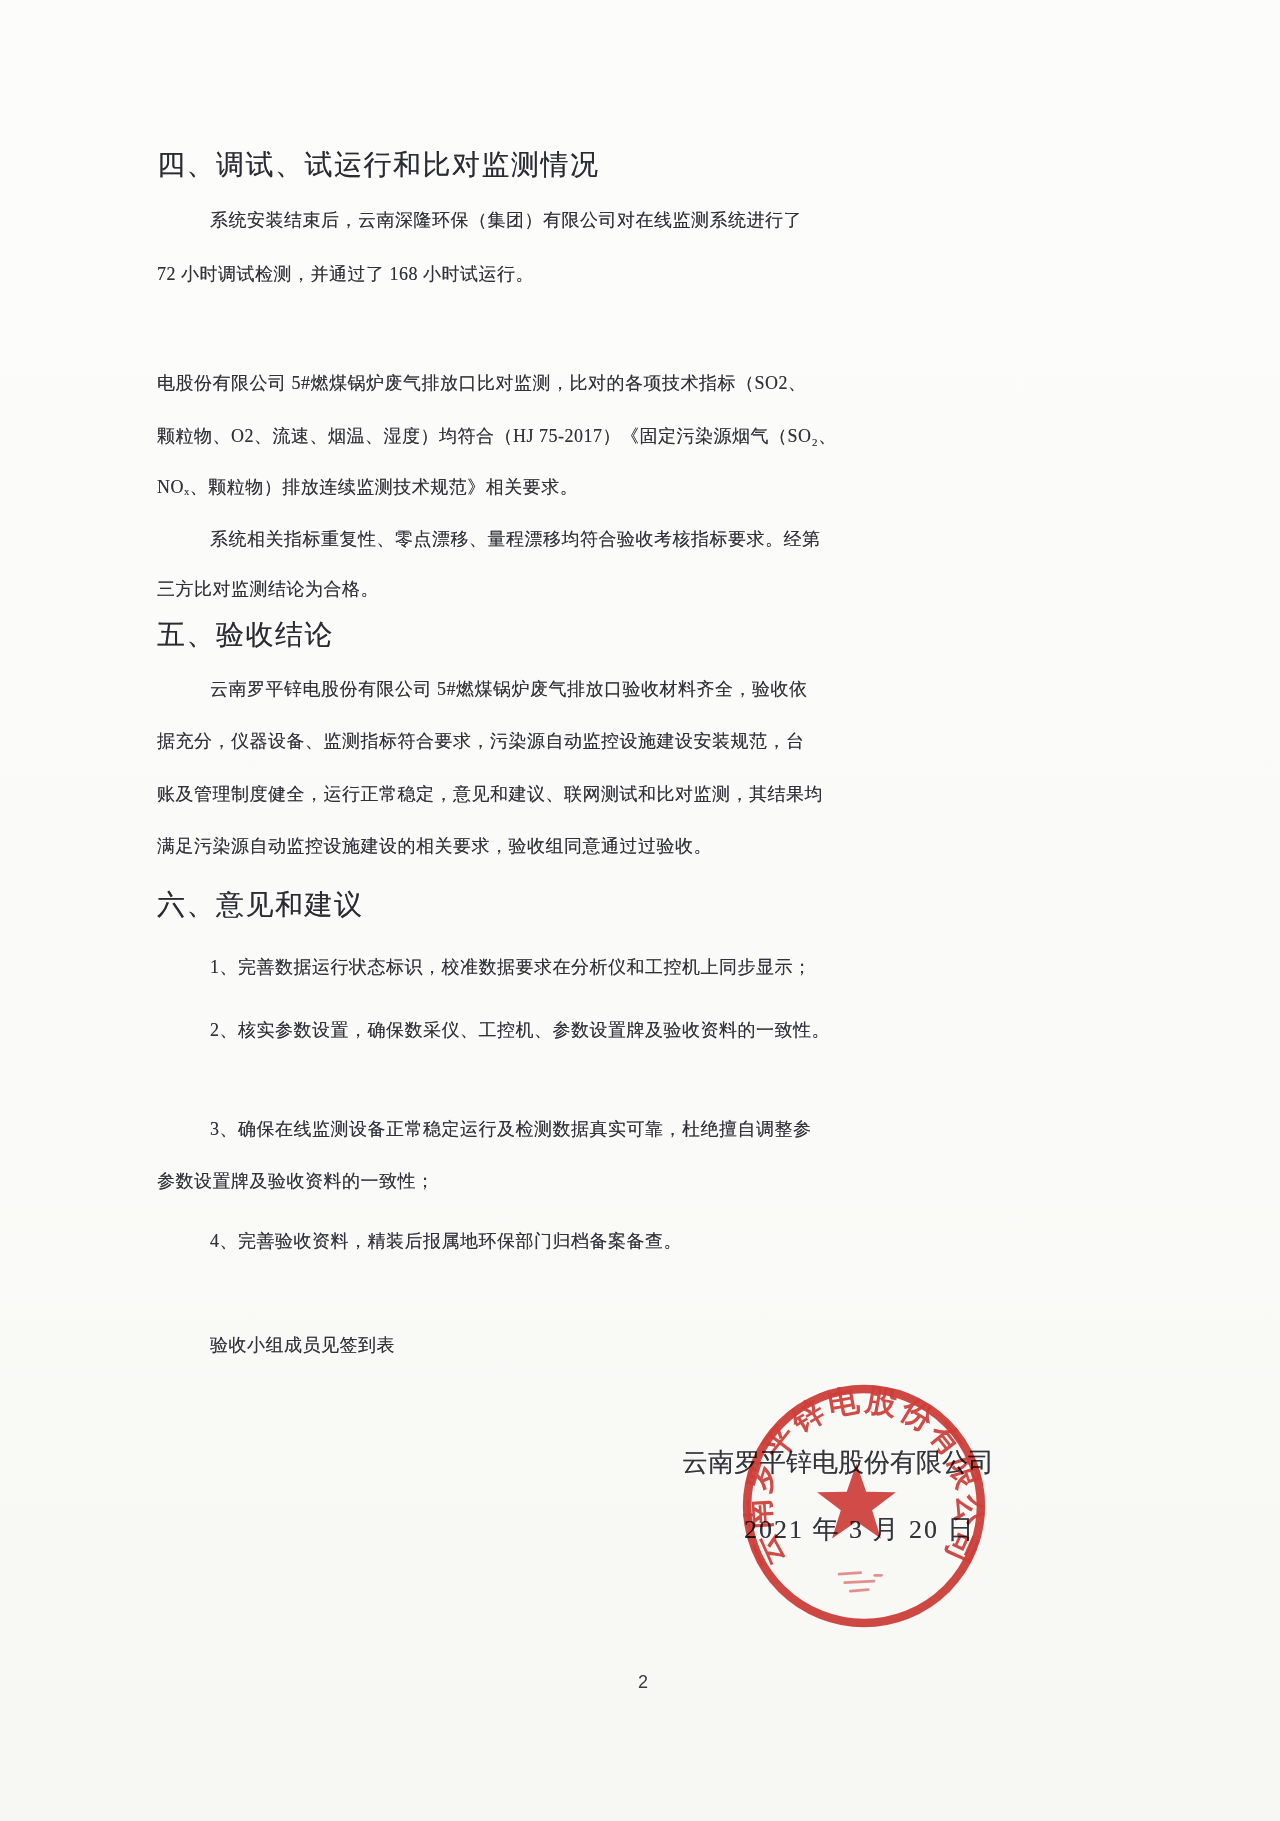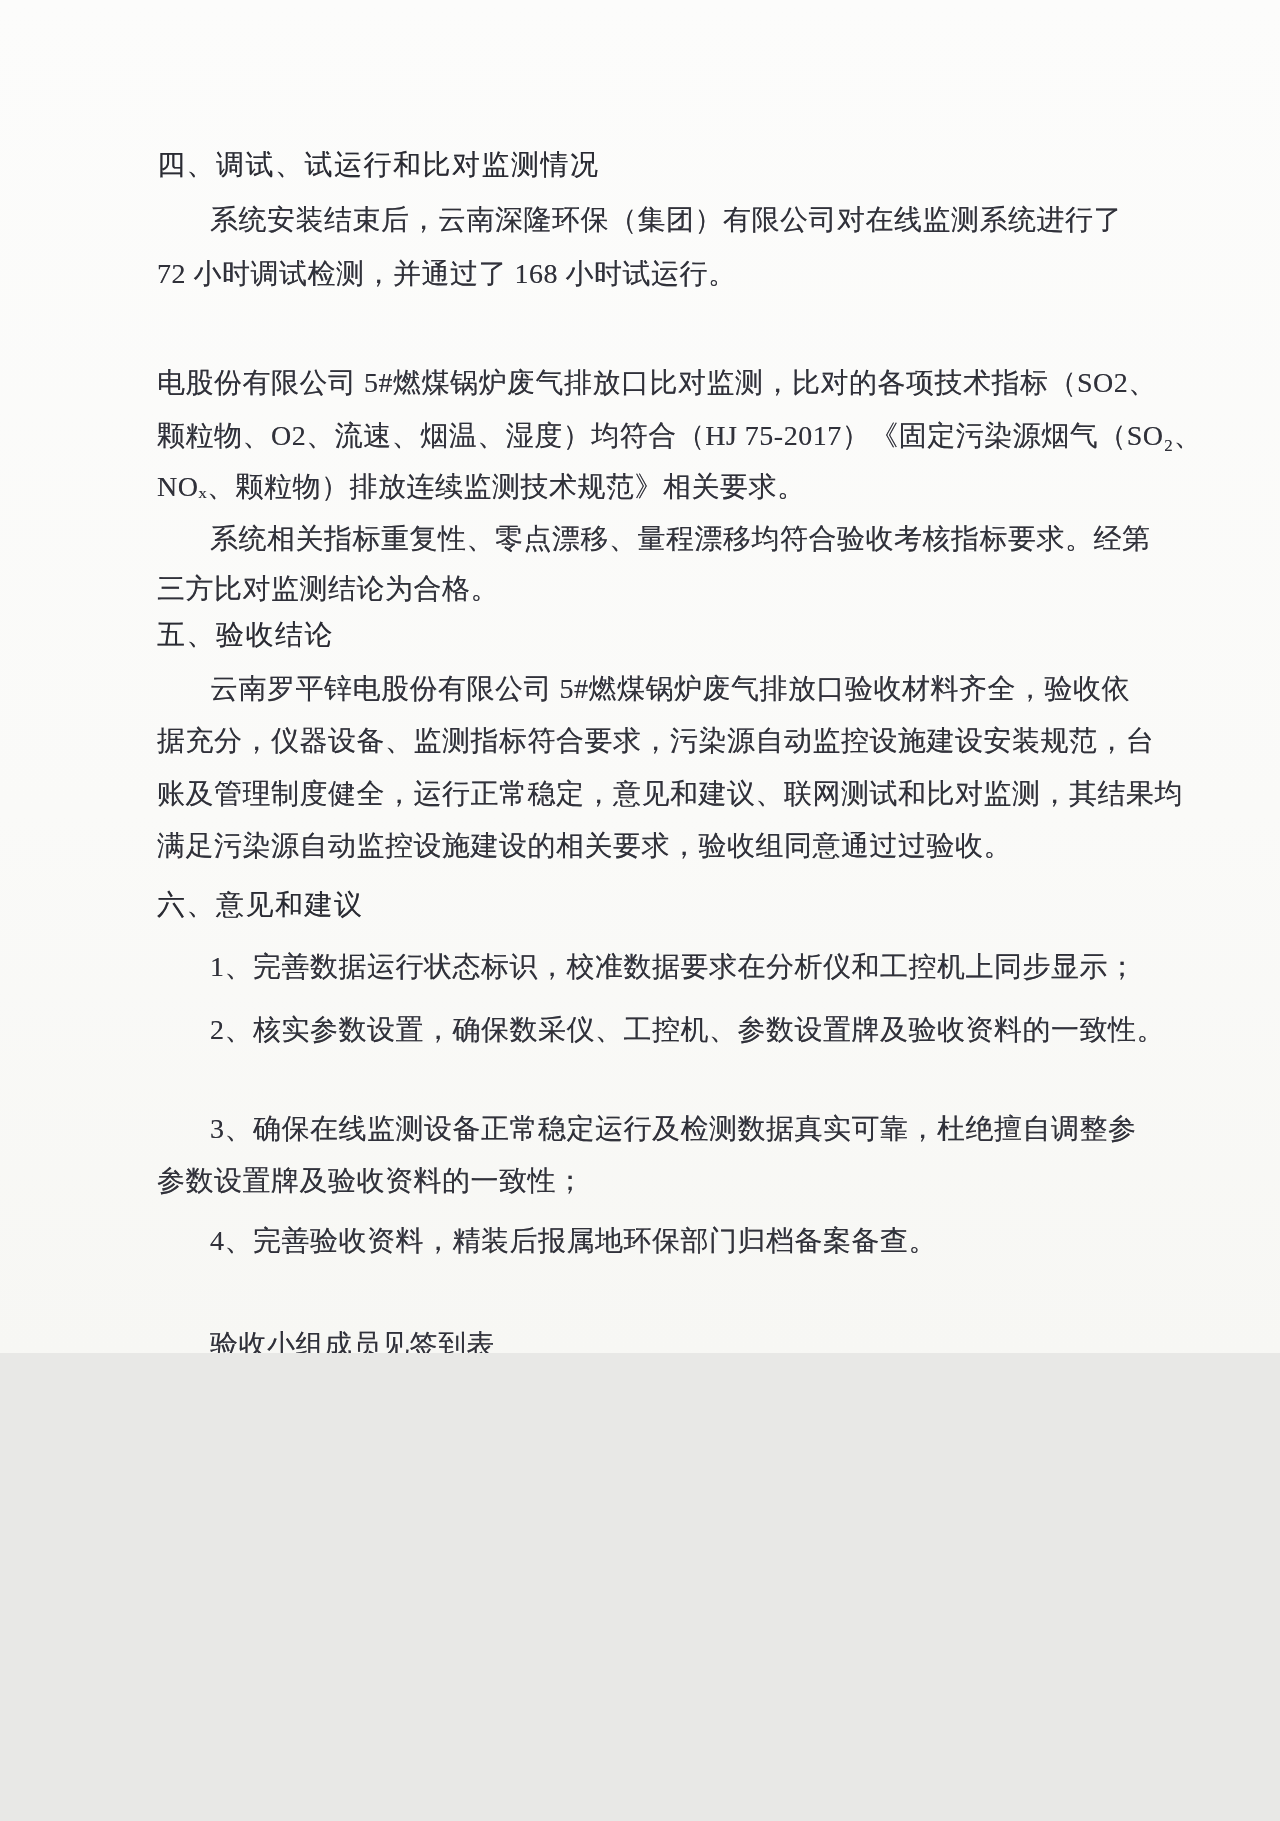--- a/index.html
+++ b/index.html
@@ -3,31 +3,31 @@
 <meta charset="utf-8">
 <style>
   html,body{margin:0;padding:0;}
   body{
     background:#e8e8e6;
     font-family:"Liberation Serif","DejaVu Serif",serif;
   }
   .page{
     position:relative;
     width:1280px;
-    height:1353px;
+    height:1821px;
     margin:0 auto;
     background:linear-gradient(180deg,#fcfcfb 0%,#fafaf8 60%,#f7f7f4 100%);
     overflow:hidden;
     color:#2c2d33;
   }
   .line{
     position:absolute;
     left:157px;
     width:860px;
-    font-size:28px;
+    font-size:18px;
     line-height:34px;
     white-space:nowrap;
     letter-spacing:0.5px;
     color:#30313a;
     text-shadow:0 0 0.6px rgba(40,40,50,.55);
   }
   .heading{
     font-size:28px;
     letter-spacing:1.5px;
     color:#2a2b33;

